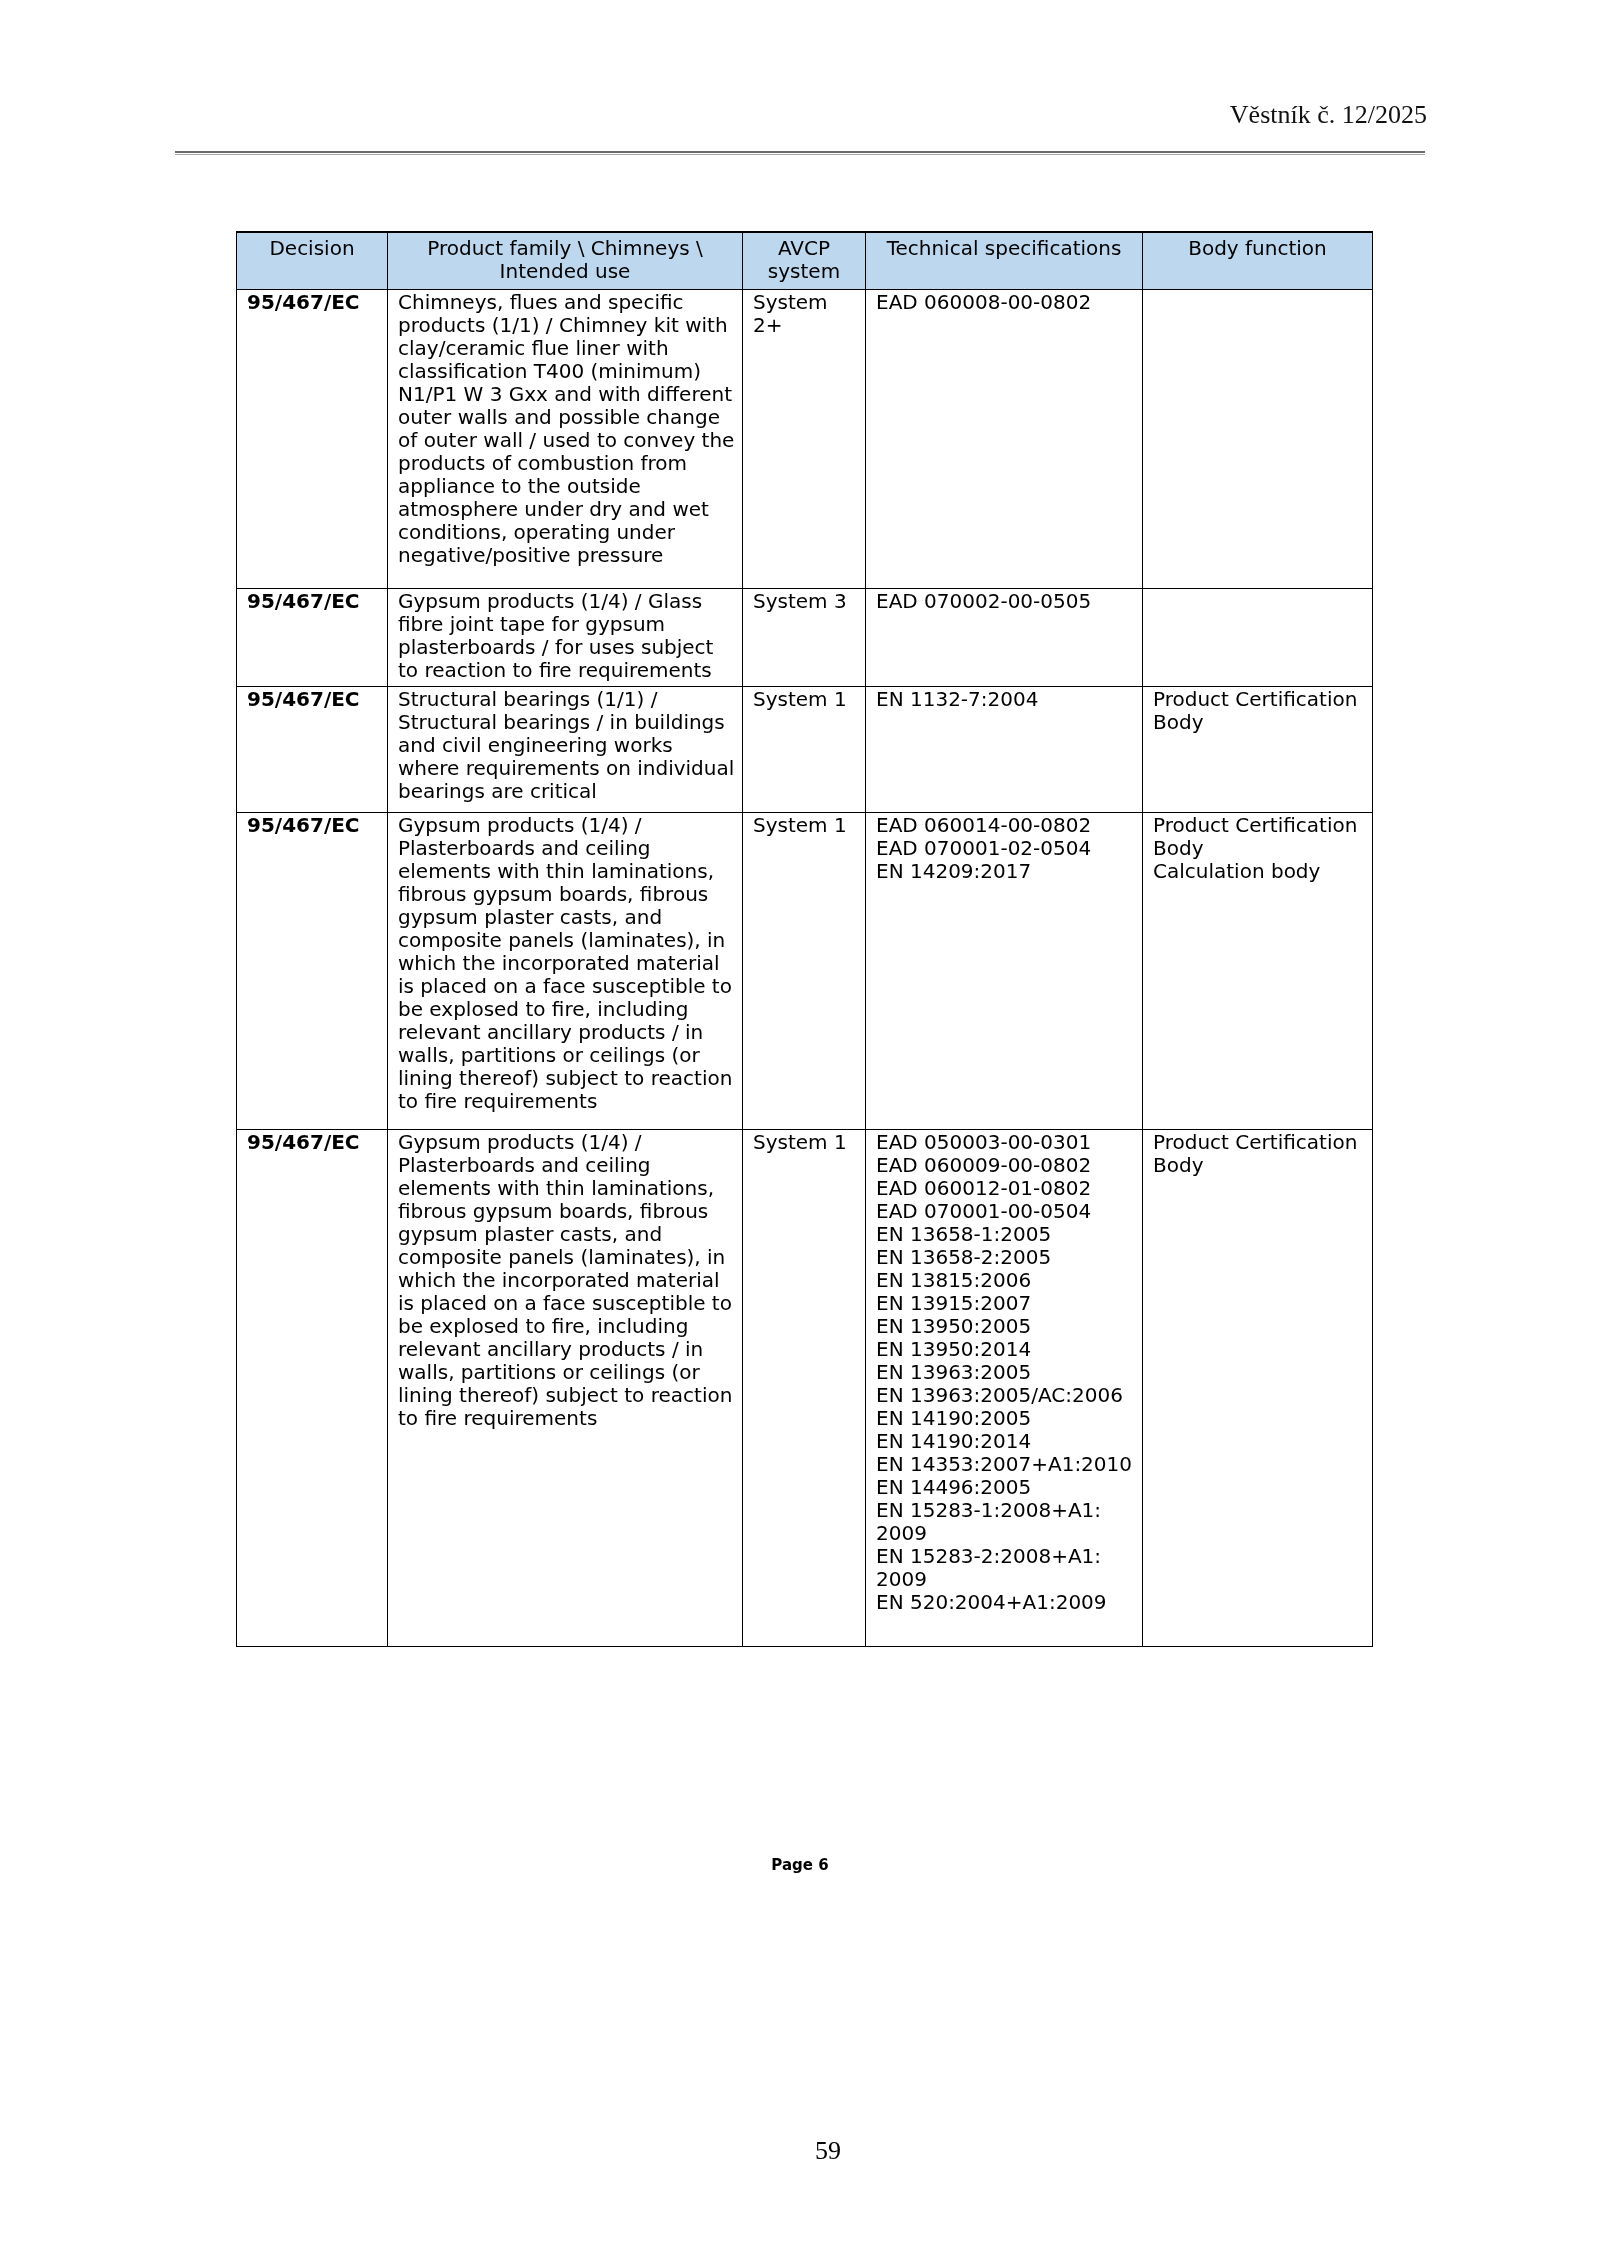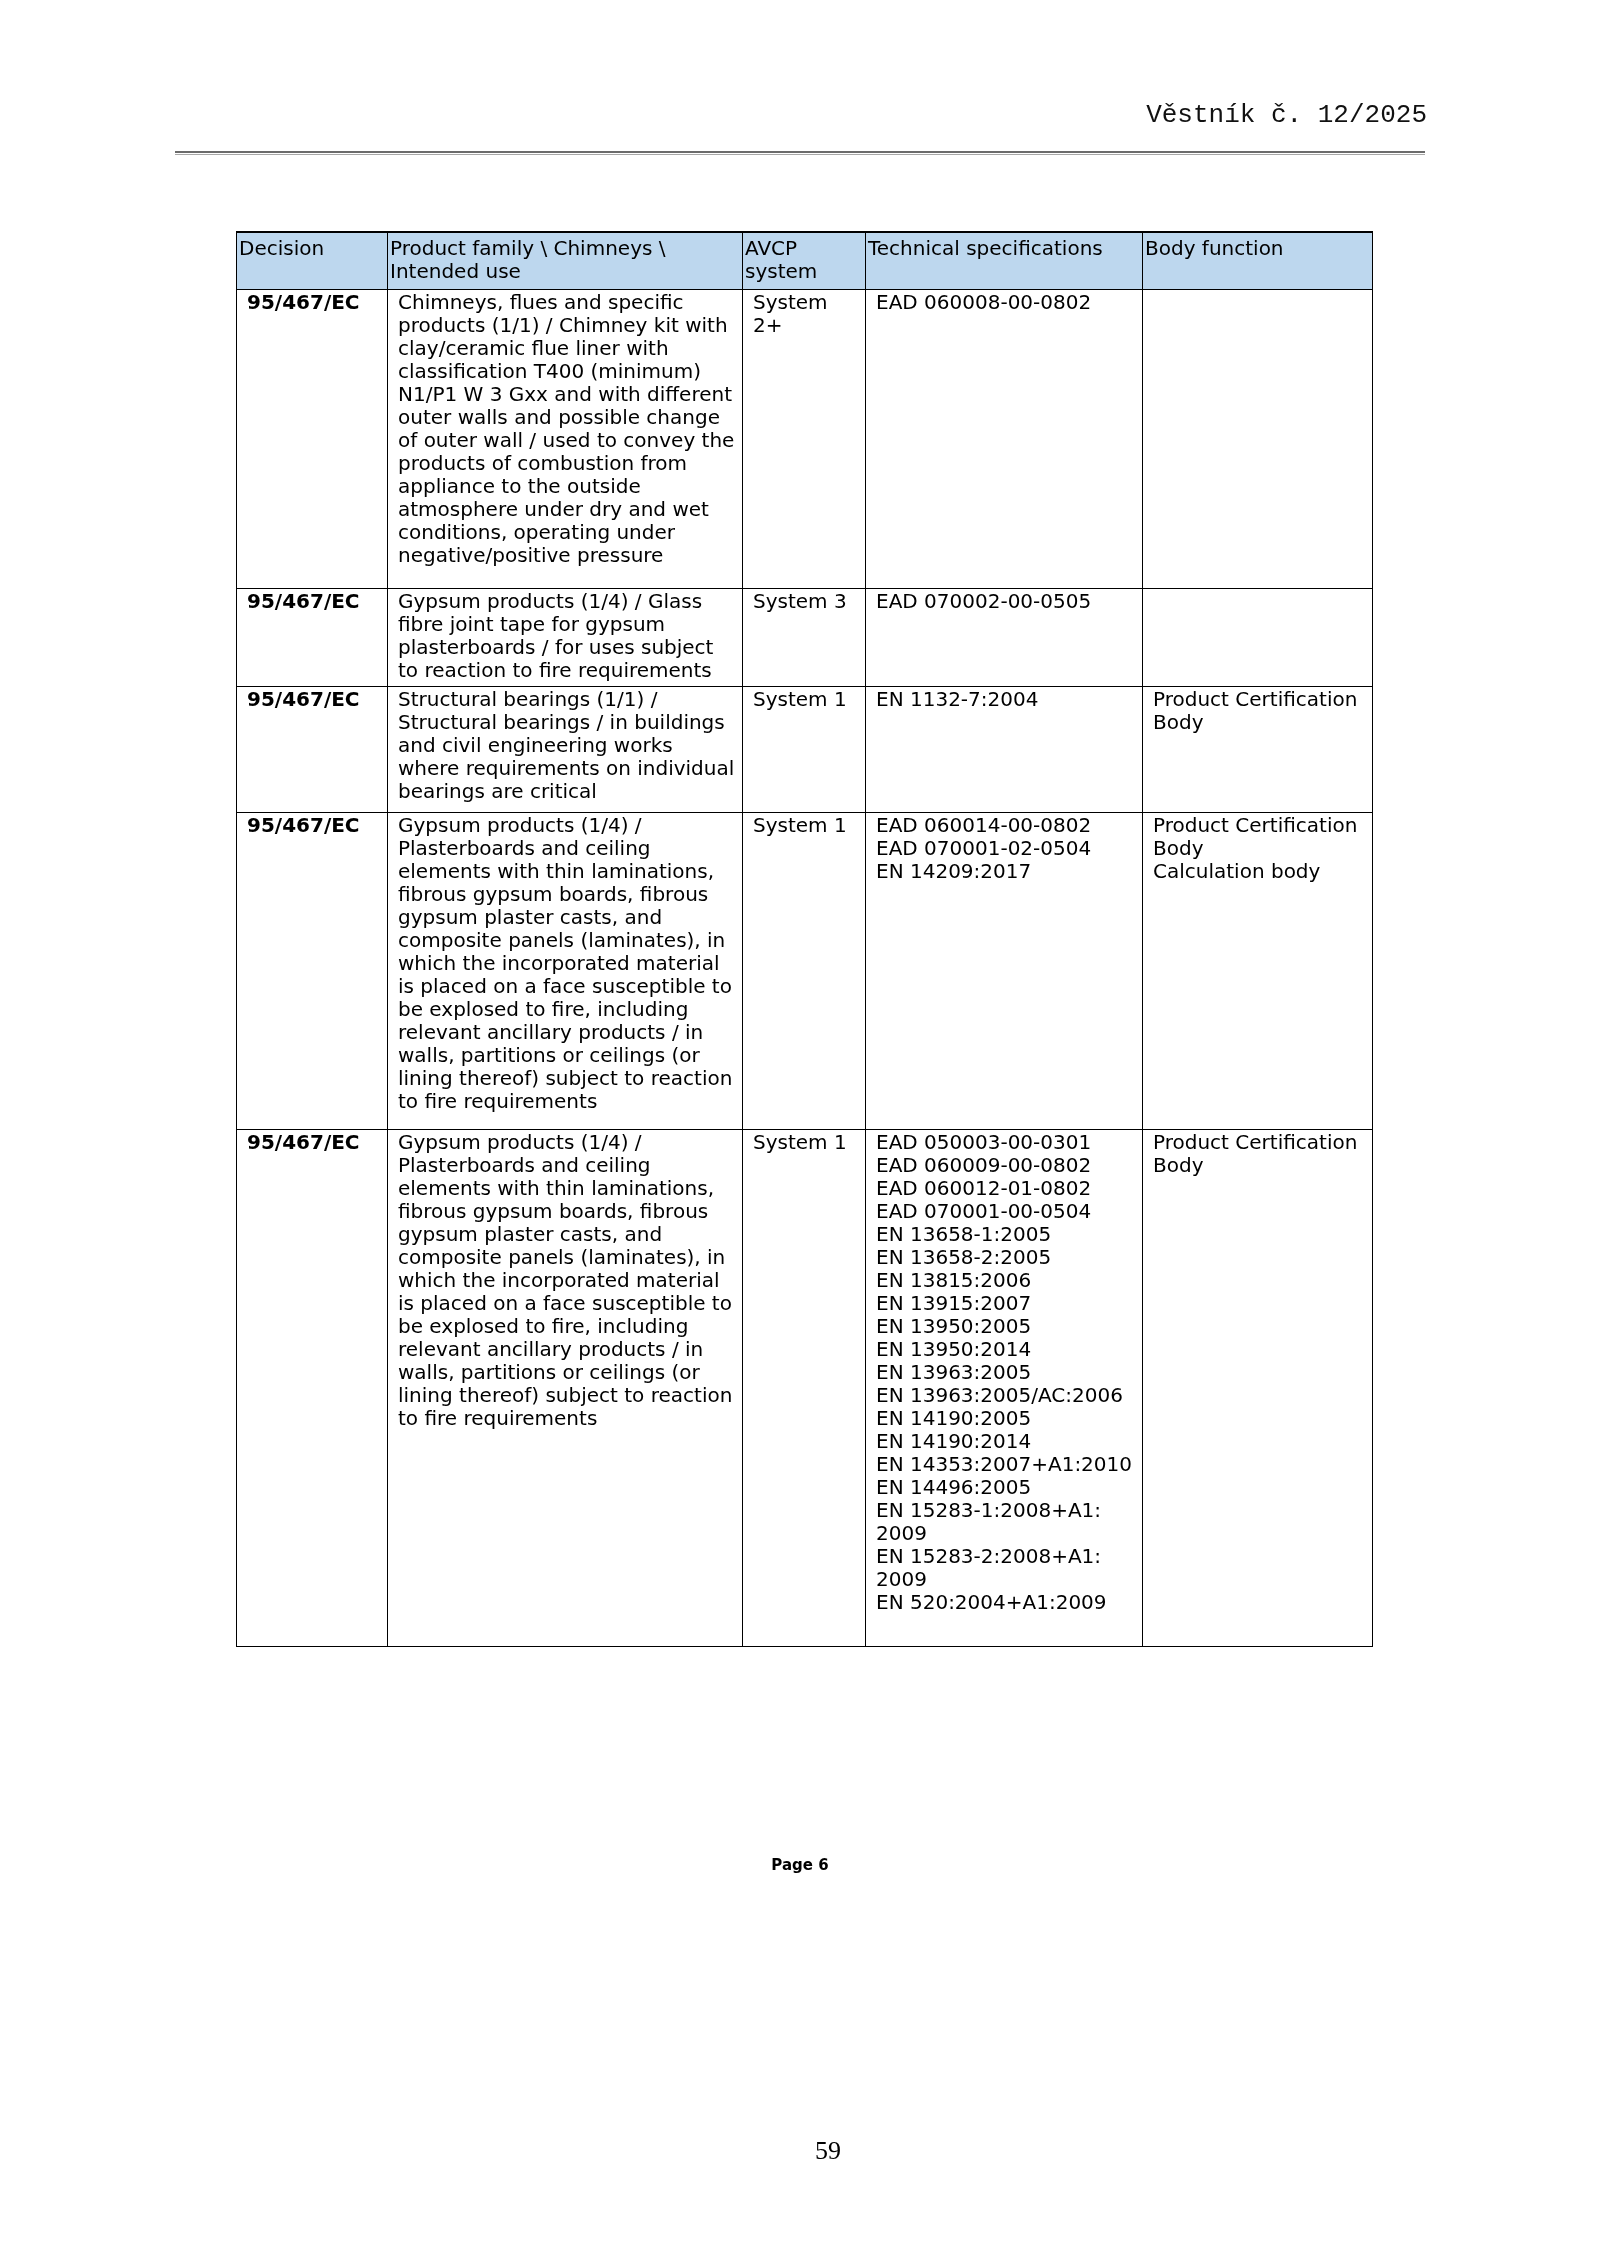--- a/index.html
+++ b/index.html
@@ -9,21 +9,21 @@
     height: 2263px;
     background: #ffffff;
     color: #000000;
     font-family: "DejaVu Sans", sans-serif;
     overflow: hidden;
   }
   .gazette-title {
     position: absolute;
     top: 100px;
     right: 173px;
-    font-family: Liberation Mono, monospace;
+    font-family: Liberation Serif, serif;
     font-size: 26px;
     color: #111111;
     white-space: nowrap;
   }
   .header-rule {
     position: absolute;
     top: 151px;
     left: 175px;
     width: 1250px;
     height: 1px;
@@ -41,21 +41,21 @@
     line-height: 23px;
   }
   .avcp-table th, .avcp-table td {
     border: 1px solid #000000;
     vertical-align: top;
     overflow: hidden;
   }
   .avcp-table thead th {
     background: #bdd7ee;
     font-weight: normal;
-    text-align: left;
+    text-align: center;
     white-space: pre-line;
     padding: 4px 2px 6px 2px;
     border-top: 2px solid #000000;
   }
   .avcp-table td { padding: 1px 3px 3px 10px; }
   .td-decision { font-weight: bold; }
   .td-specs, .td-body { white-space: pre-line; }
   
   tbody tr:nth-child(1) td { height: 294px; }
   tbody tr:nth-child(2) td { height: 93px; }

